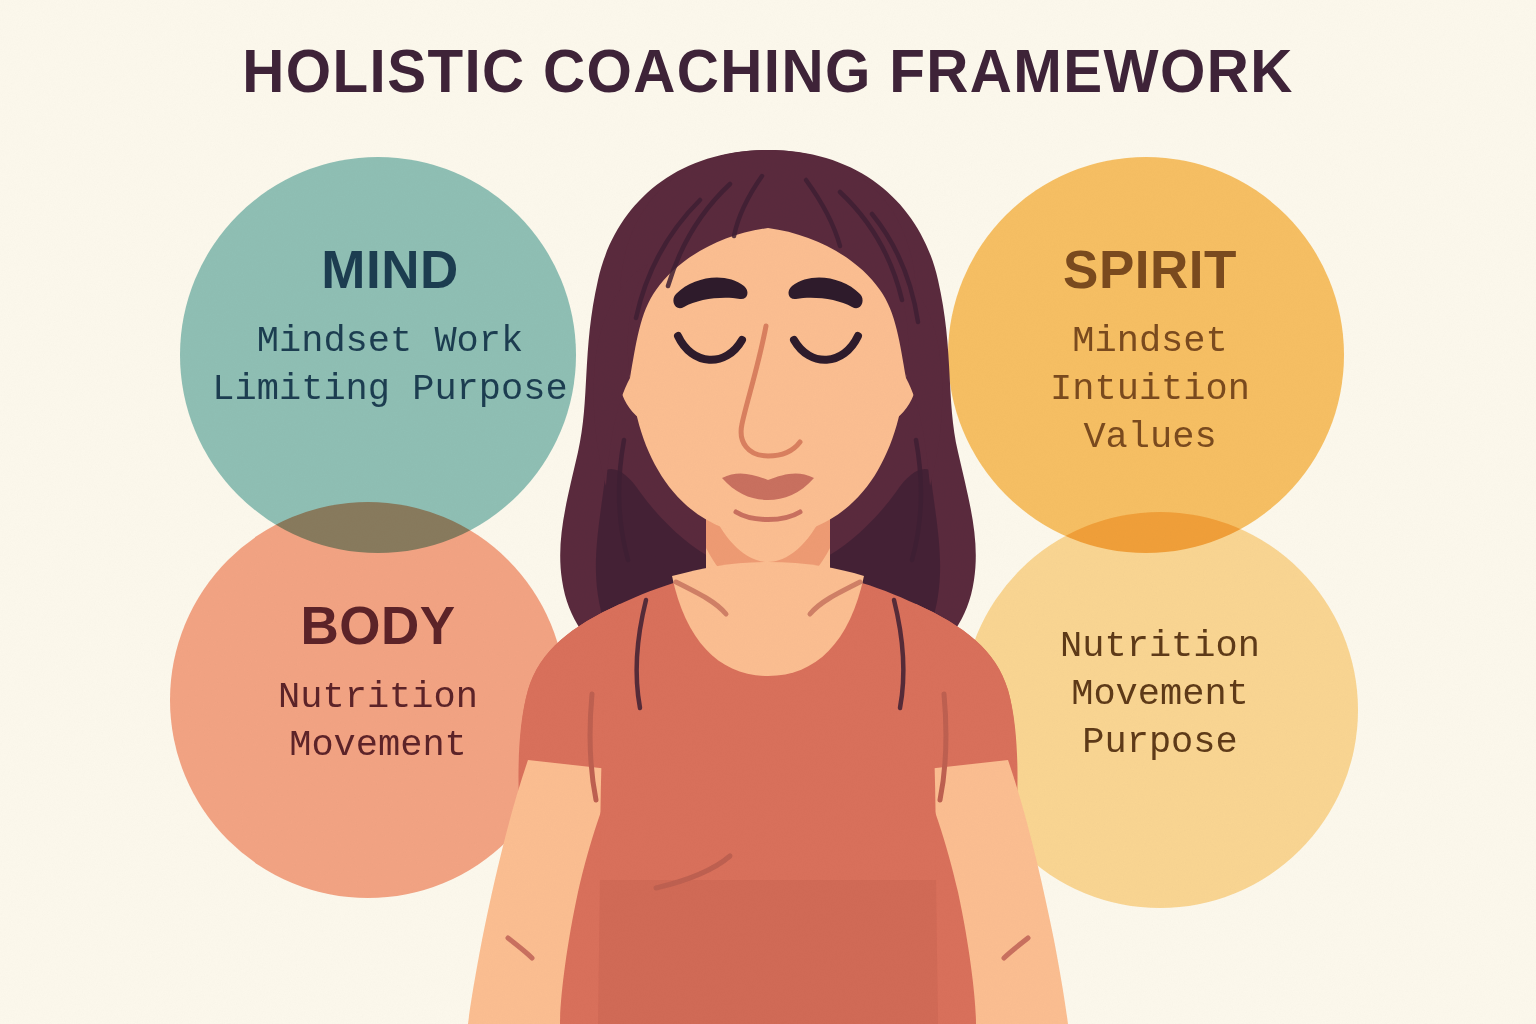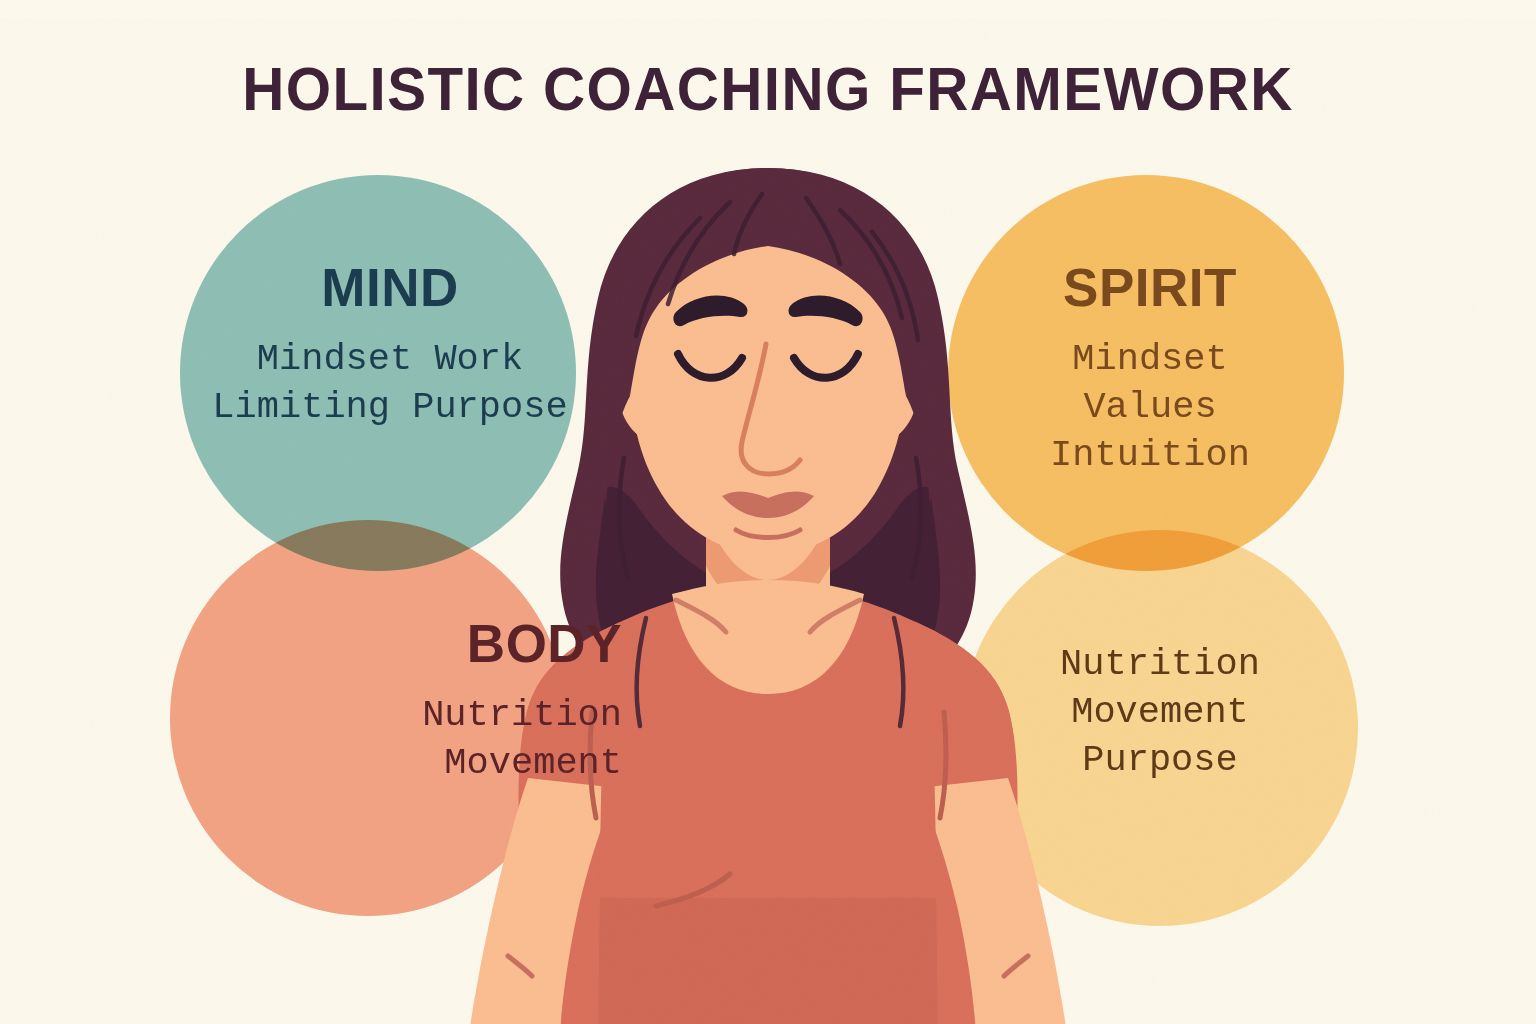--- a/index.html
+++ b/index.html
@@ -3,21 +3,21 @@
 <meta charset="utf-8">
 <style>
   * { margin:0; padding:0; box-sizing:border-box; }
   html,body { width:1536px; height:1024px; }
   body {
     background:#FCF8EC;
     font-family:"Liberation Sans", sans-serif;
     overflow:hidden;
     position:relative;
   }
-  #stage { position:absolute; inset:0; width:1536px; height:912px;margin-top:18px; }
+  #stage { position:absolute; inset:0; width:1536px; height:912px; }
   .layer { position:absolute; inset:0; width:1536px; height:1024px; }
   svg.layer { display:block; }
 
   
   #page-title {
     position:absolute;
     top:38px; left:0; width:1536px;
     text-align:center;
     font-size:62px;
     font-weight:bold;
@@ -41,21 +41,21 @@
     font-size:53px;
     font-weight:bold;
     letter-spacing:0.5px;
     margin-bottom:12px;
   }
   .bubble-line { font-size:37px; font-weight:400;font-family:Liberation Mono, monospace; }
 
   
   #mind-text { left:130px; top:236px; width:520px; color:#1C3D50; }
   
-  #body-text { left:102px; top:592px; width:520px; color:#5C2328;text-align:right; }
+  #body-text { left:118px; top:592px; width:520px; color:#5C2328; }
   
   #spirit-text { left:890px; top:236px; width:520px; color:#7A4A1E; }
   
   #extra-text { left:900px; top:622px; width:520px; color:#5E3A18; }
 
   #grain {
     position:absolute; inset:0;
     pointer-events:none;
     opacity:.30;
     mix-blend-mode:multiply;
@@ -284,22 +284,22 @@
 
   <div class="bubble-text" id="body-text">
     <div class="bubble-head">BODY</div>
     <div class="bubble-line">Nutrition</div>
     <div class="bubble-line">Movement</div>
   </div>
 
   <div class="bubble-text" id="spirit-text">
     <div class="bubble-head">SPIRIT</div>
     <div class="bubble-line">Mindset</div>
+    <div class="bubble-line">Intuition</div>
     <div class="bubble-line">Values</div>
-    <div class="bubble-line">Intuition</div>
   </div>
 
   <div class="bubble-text" id="extra-text">
     <div class="bubble-line">Nutrition</div>
     <div class="bubble-line">Movement</div>
     <div class="bubble-line">Purpose</div>
   </div>
 
   <svg id="grain" viewBox="0 0 1536 1024" preserveAspectRatio="none">
     <filter id="noiseFilter">

